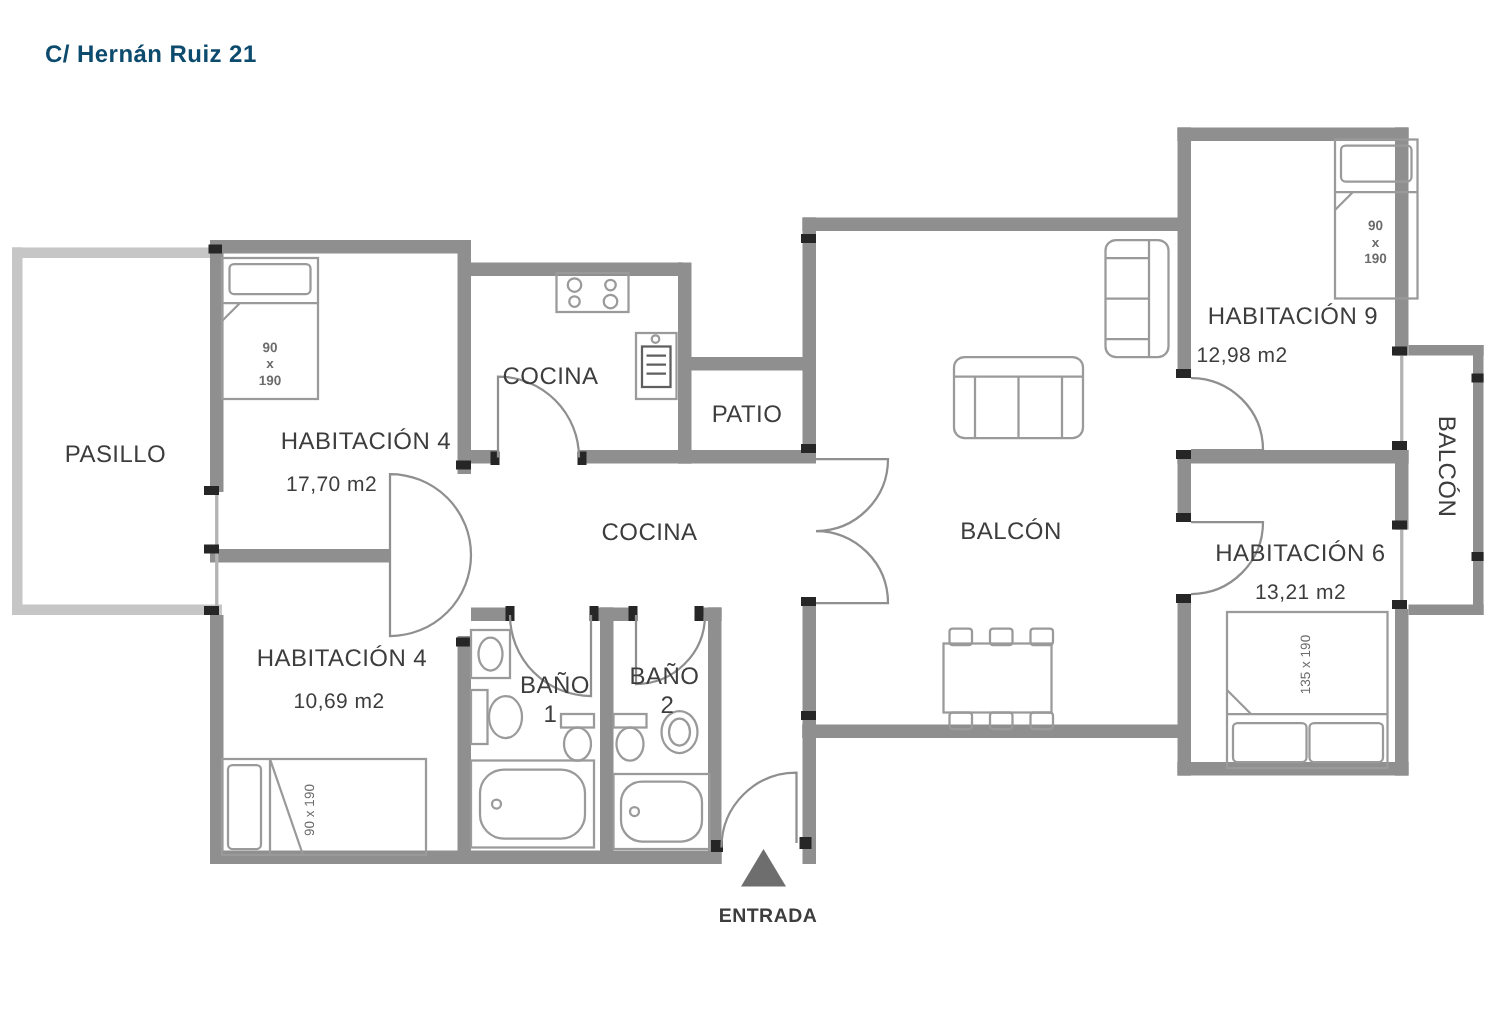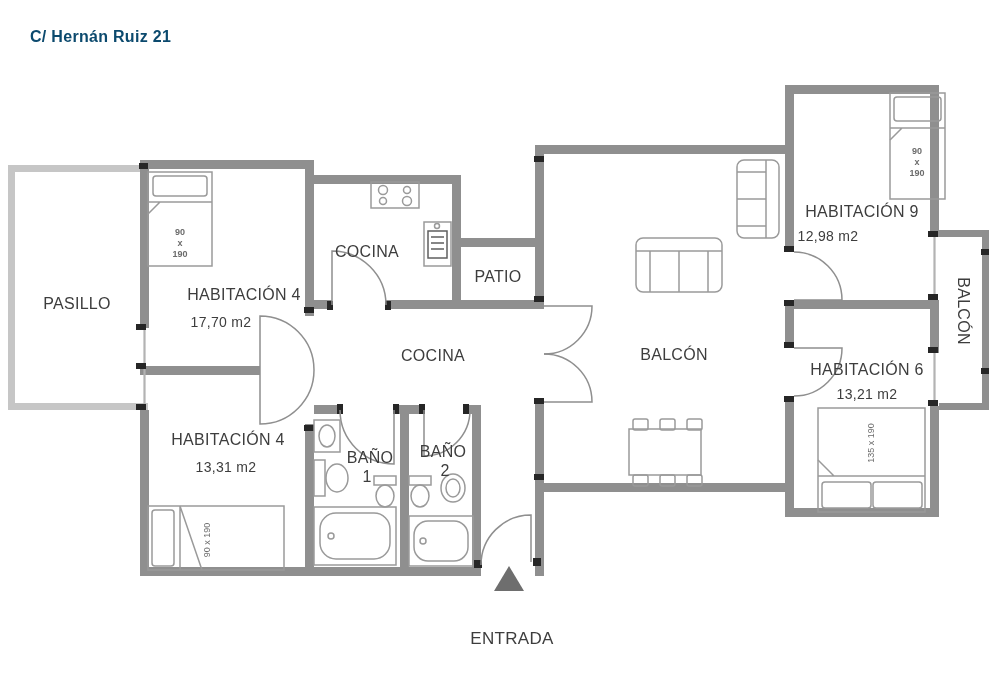--- a/index.html
+++ b/index.html
@@ -3,21 +3,21 @@
 <meta charset="utf-8">
 <style>
   html,body{margin:0;padding:0;background:#fff;}
   .page{position:relative;width:1000px;height:689px;background:#fff;overflow:hidden;
         font-family:"Liberation Sans", sans-serif;}
   .plan{position:absolute;left:0;top:0;width:1000px;height:689px;}
   .title{position:absolute;left:30px;top:28px;font-size:16px;font-weight:700;color:#0c4a6e;letter-spacing:0.3px;white-space:nowrap;}
   .label{position:absolute;transform:translate(-50%,-50%);font-size:16px;color:#3d3d3d;
          letter-spacing:0.3px;white-space:nowrap;}
   .area{font-size:14px;}
-  .entrada{font-weight:400;font-size:17px;margin-top:29px;}
+  .entrada{font-weight:700;font-size:13px;}
   .vertical{transform:translate(-50%,-50%) rotate(90deg);}
   .bed-size{position:absolute;transform:translate(-50%,-50%);text-align:center;font-size:9px;
             color:#6b6b6b;line-height:11px;letter-spacing:0;}
   .bed-size span{display:block;font-weight:bold;}
   .rot{transform:translate(-50%,-50%) rotate(-90deg);white-space:nowrap;}
 </style>
 </head>
 <body>
 
 <div class="page">
@@ -204,21 +204,21 @@
       </g>
     </g>
 
     <polygon points="509,566 494,591 524,591" fill="#6e6e6e"></polygon>
   </svg>
 
   <div class="label" style="left:77px;top:304px">PASILLO</div>
   <div class="label" style="left:244px;top:295px">HABITACIÓN 4</div>
   <div class="label area" style="left:221px;top:322px">17,70 m2</div>
   <div class="label" style="left:228px;top:440px">HABITACIÓN 4</div>
-  <div class="label area" style="left:226px;top:467px">13,31 m2</div>
+  <div class="label area" style="left:226px;top:467px">10,69 m2</div>
   <div class="label" style="left:367px;top:252px">COCINA</div>
   <div class="label" style="left:498px;top:277px">PATIO</div>
   <div class="label" style="left:433px;top:356px">COCINA</div>
   <div class="label" style="left:674px;top:355px">BALCÓN</div>
   <div class="label" style="left:862px;top:212px">HABITACIÓN 9</div>
   <div class="label area" style="left:828px;top:236px">12,98 m2</div>
   <div class="label" style="left:867px;top:370px">HABITACIÓN 6</div>
   <div class="label area" style="left:867px;top:394px">13,21 m2</div>
   <div class="label" style="left:370px;top:458px">BAÑO</div>
   <div class="label" style="left:367px;top:477px">1</div>

